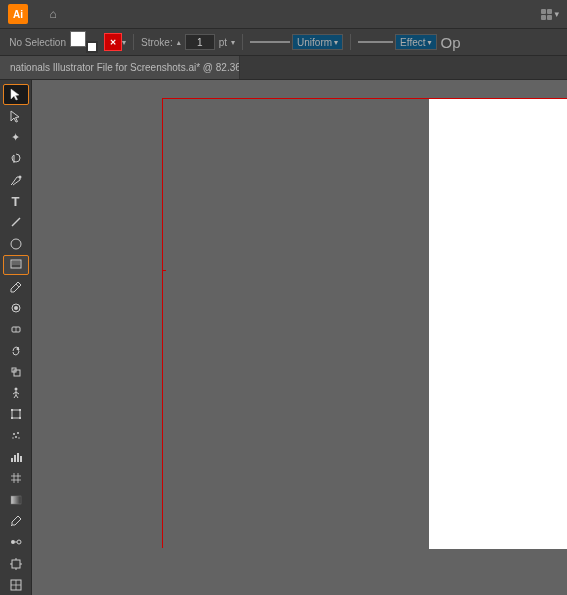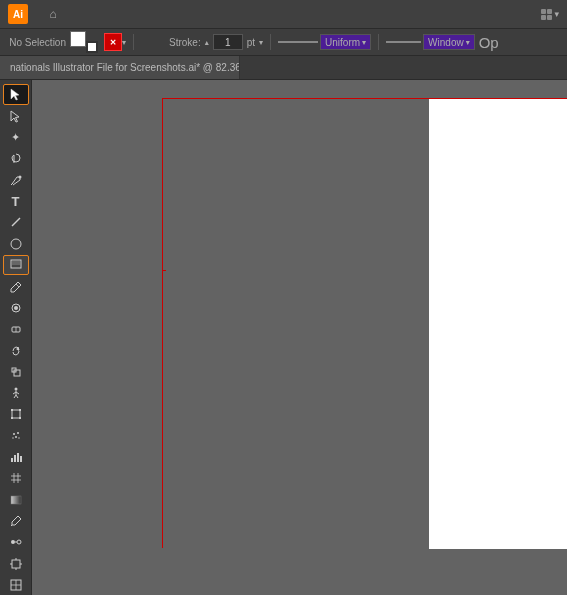--- a/index.html
+++ b/index.html
@@ -112,21 +112,20 @@
     }
     .control-sep {
       width: 1px;
       height: 16px;
       background: #555;
       margin: 0 3px;
     }
     .stroke-label {
       color: #aaa;
       font-size: 10px;
-      margin-left: 28px;
     }
     .stroke-input {
       background: #2a2a2a;
       border: 1px solid #555;
       color: #ccc;
       font-size: 10px;
       width: 30px;
       height: 16px;
       text-align: center;
       padding: 0 2px;
@@ -144,21 +143,21 @@
       font-size: 10px;
     }
     .opacity-label {
       color: #aaa;
       font-size: 15px;
     }
     .ctrl-dropdown {
       display: flex;
       align-items: center;
       gap: 2px;
-      background: #4c1d95;
+      background: #0c4a6e;
       border: 1px solid #555;
       padding: 1px 4px;
       height: 16px;
       cursor: pointer;
     }
 
     
     #tab-bar {
       height: 24px;
       background: #3a3a3a;
@@ -325,21 +324,21 @@
     </div>
   </div>
 
   <div class="control-sep"></div>
 
   <div style="display:flex;align-items:center;gap:2px;">
     <div style="width:35px;height:12px;display:flex;align-items:center;">
       <div style="width:100%;height:2px;background:#888;"></div>
     </div>
     <div class="ctrl-dropdown">
-      <span class="basic-label">Window</span>
+      <span class="basic-label">Effect</span>
       <span class="dropdown-arrow">▾</span>
     </div>
   </div>
 
   <span class="opacity-label">Op</span>
 </div>
 
 <div id="tab-bar">
   <div class="tab">
     <span>nationals Illustrator File for Screenshots.ai* @ 82.36% (CMYK/Preview)</span>

